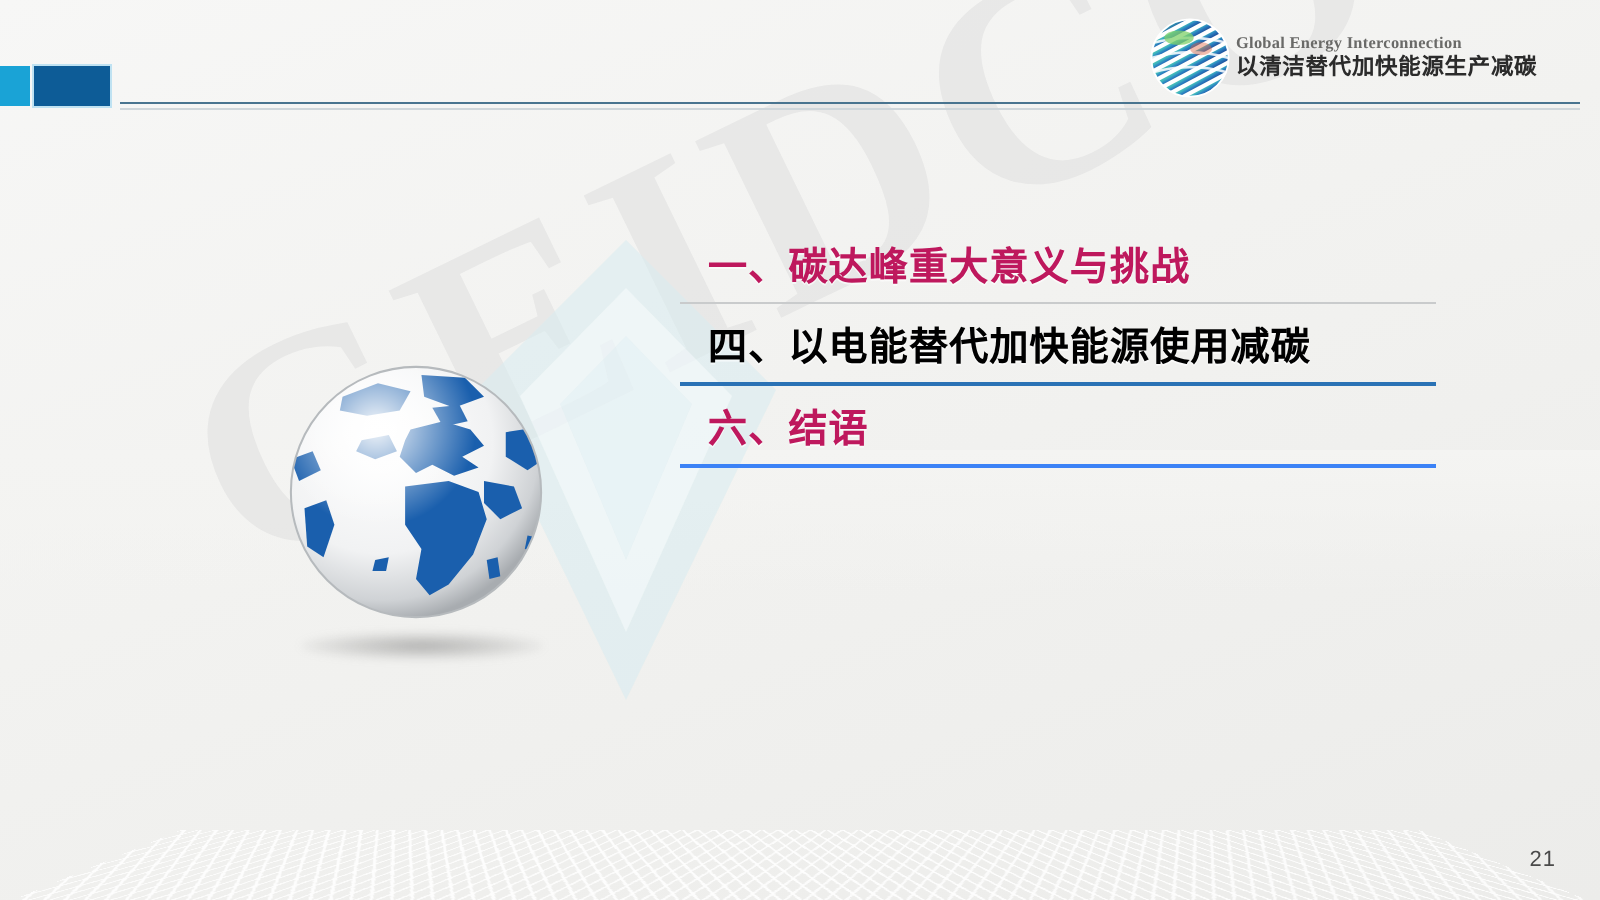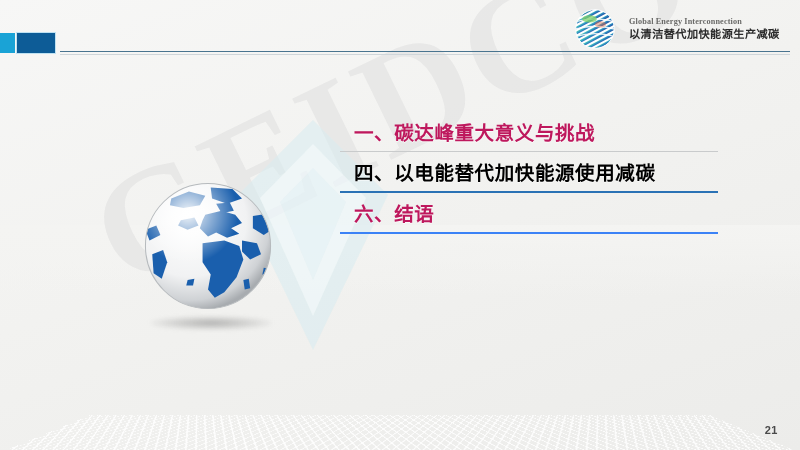--- a/index.html
+++ b/index.html
@@ -112,21 +112,21 @@
     border-top: 1px solid #cfd6da;
   }
 
   
   .logo-wrap {
     position: absolute;
     left: 572px;
     top: 6px;
     display: flex;
     align-items: center;
-    gap: 11px;
+    gap: 0;
   }
   .logo-mark { width: 46px; height: 46px; display: block; }
   .logo-text { line-height: 1.18; }
   .logo-en1, .logo-en2 {
     font-family: "Liberation Serif", "DejaVu Serif", serif;
     font-size: 8.2px;
     font-weight: 700;
     color: #6a6a68;
     letter-spacing: 0.15px;
     white-space: nowrap;
@@ -188,21 +188,21 @@
   .agenda-row.active .agenda-item {
     color: #000000;
   }
 
   
   .page-num {
     position: absolute;
     right: 22px;
     bottom: 14px;
     font-size: 11px;
-    font-weight: 700;
+    font-weight: 400;
     color: #4a4a4a;
     letter-spacing: 0.5px;
   }
 </style>
 </head>
 <body>
 
 <div id="slide">
 
   <div class="bg-base"></div>

